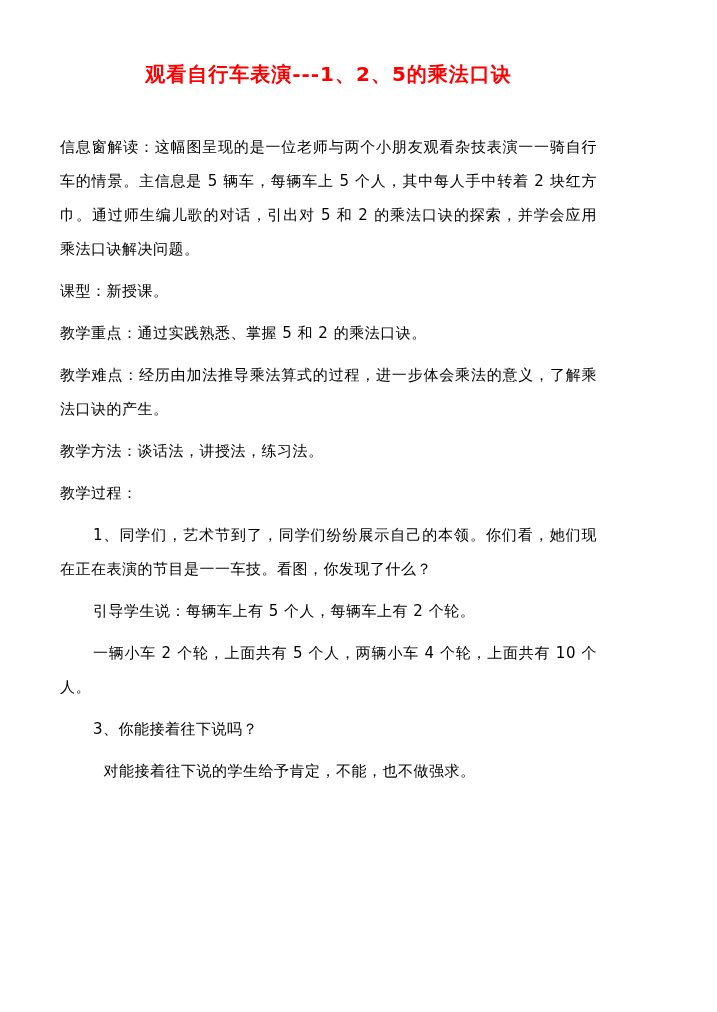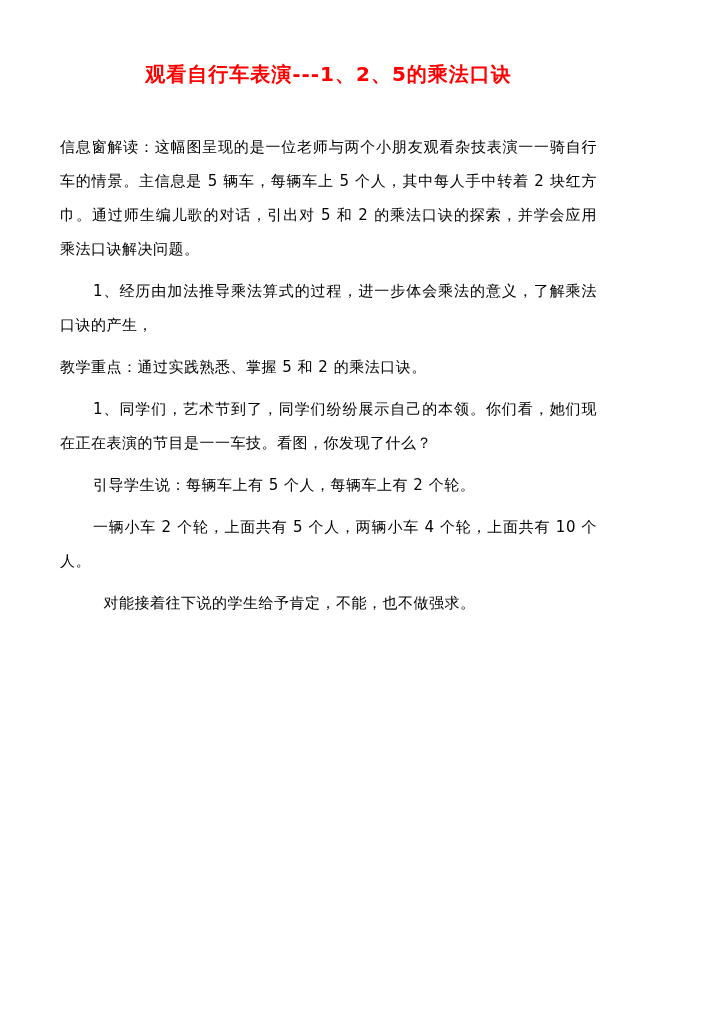--- a/index.html
+++ b/index.html
@@ -42,20 +42,24 @@
   .indent-deep   { text-indent: 2.9em; }
 </style>
 </head>
 <body>
 
 <div class="page">
   <h1 class="doc-title" style="color: rgb(255, 0, 0);">观看自行车表演---1、2、5的乘法口诀</h1>
 
   <div class="doc-body">
       <p class="indent-none">信息窗解读：这幅图呈现的是一位老师与两个小朋友观看杂技表演一一骑自行车的情景。主信息是 5 辆车，每辆车上 5 个人，其中每人手中转着 2 块红方巾。通过师生编儿歌的对话，引出对 5 和 2 的乘法口诀的探索，并学会应用乘法口诀解决问题。</p>
-      <p class="indent-normal">1、经历由加法推导乘法算式的过程，进一步体会乘法的意义，了解乘法口诀的产生，</p>
+      <p class="indent-none">课型：新授课。</p>
       <p class="indent-none">教学重点：通过实践熟悉、掌握 5 和 2 的乘法口诀。</p>
+      <p class="indent-none">教学难点：经历由加法推导乘法算式的过程，进一步体会乘法的意义，了解乘法口诀的产生。</p>
+      <p class="indent-none">教学方法：谈话法，讲授法，练习法。</p>
+      <p class="indent-none">教学过程：</p>
       <p class="indent-normal">1、同学们，艺术节到了，同学们纷纷展示自己的本领。你们看，她们现在正在表演的节目是一一车技。看图，你发现了什么？</p>
       <p class="indent-normal">引导学生说：每辆车上有 5 个人，每辆车上有 2 个轮。</p>
       <p class="indent-normal">一辆小车 2 个轮，上面共有 5 个人，两辆小车 4 个轮，上面共有 10 个人。</p>
+      <p class="indent-normal">3、你能接着往下说吗？</p>
       <p class="indent-deep">对能接着往下说的学生给予肯定，不能，也不做强求。</p>
     </div>
 </div>
 
 </body></html>

